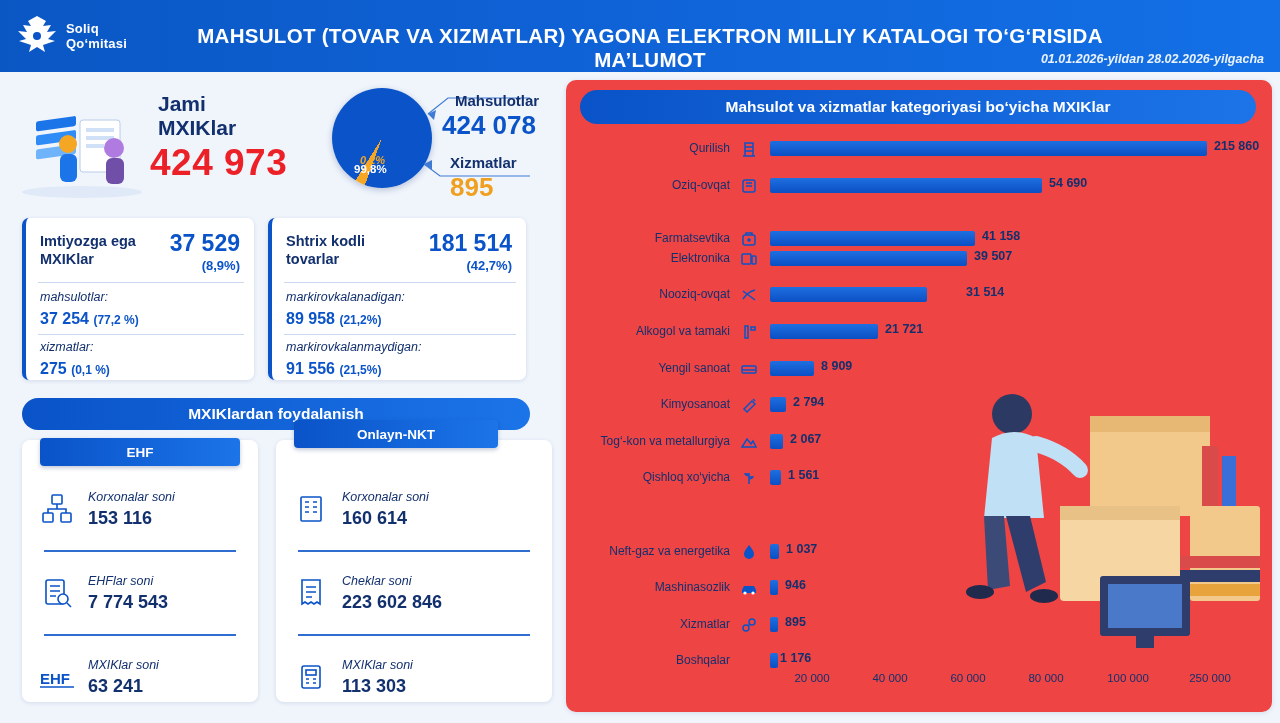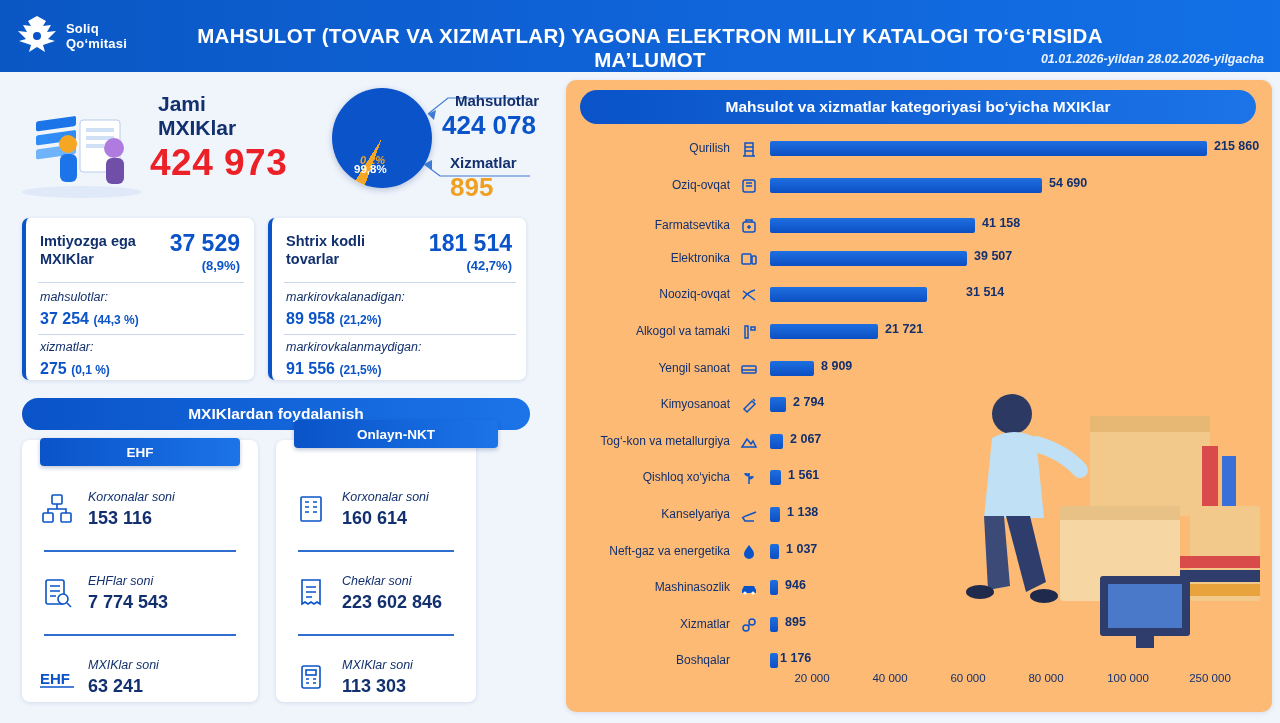--- a/index.html
+++ b/index.html
@@ -76,40 +76,40 @@
 
   
   .band {
     position:absolute; border-radius:18px; color:#fff; font-weight:bold;
     display:flex; align-items:center; justify-content:center;
     background:linear-gradient(90deg,#0a53c8,#1b74e8);
   }
   #band-usage { left:22px; top:398px; width:508px; height:32px; font-size:15.5px; }
   .usage-box { position:absolute; background:#fff; border-radius:8px; box-shadow:0 1px 4px rgba(20,48,107,.13); }
   #usage-left  { left:22px; top:440px; width:236px; height:262px; }
-  #usage-right { left:276px; top:440px; width:200px; height:262px; }
+  #usage-right { left:276px; top:440px; width:276px; height:262px; }
   .usage-tab {
     position:absolute; top:-2px; height:28px; border-radius:4px; color:#fff;
     font-size:13.5px; font-weight:bold; display:flex; align-items:center; justify-content:center;
     background:linear-gradient(90deg,#0a53c8,#1b74e8);
     box-shadow:0 2px 4px rgba(10,40,100,.25);
   }
   .uitem { position:absolute; left:0; width:100%; height:76px; }
   .uicon {
     position:absolute; left:14px; top:14px; width:42px; height:42px;
     display:flex; align-items:center; justify-content:center; color:#0a53c8;
   }
   .ulabel { position:absolute; left:66px; top:16px; font-size:12.5px; font-style:italic; color:#12306e; }
   .uvalue { position:absolute; left:66px; top:34px; font-size:18px; font-weight:bold; color:#12306e; }
   .uline { position:absolute; left:22px; width:calc(100% - 44px); height:1.5px; background:#0a53c8; opacity:.85; }
 
   
   .chart-panel {
     position:absolute; left:566px; top:80px; width:706px; height:632px;
-    background:#fdba74; border-radius:10px; box-shadow:0 1px 5px rgba(20,48,107,.12);
+    background:#ef4444; border-radius:10px; box-shadow:0 1px 5px rgba(20,48,107,.12);
     overflow:hidden;
   }
   #band-chart {
     position:absolute; left:14px; top:10px; width:676px; height:34px; font-size:15.5px; border-radius:18px;
   }
   .chart-area { position:absolute; left:0; top:54px; width:706px; height:578px; }
   .row { position:absolute; left:0; width:706px; height:36.6px; }
   .cat-label {
     position:absolute; left:0; top:7px; width:164px; text-align:right;
     font-size:12px; color:#12306e; font-weight:normal;
@@ -194,21 +194,21 @@
     <div class="c-title">
       <div>Imtiyozga ega</div>
       <div>MXIKlar</div>
     </div>
     <div class="c-val">37 529</div>
     <div class="c-pct">(8,9%)</div>
     <div class="c-sep" style="top:64px; width:206px;"></div>
     <div class="c-sub" style="left:14px; top:72px;">mahsulotlar:</div>
     <div class="c-num" style="left:14px; top:92px;">
       <span style="font-size:16px">37 254</span>
-      <span>(44,3 %)</span>
+      <span>(77,2 %)</span>
     </div>
     <div class="c-sep" style="top:116px; width:206px;"></div>
     <div class="c-sub" style="left:14px; top:122px;">xizmatlar:</div>
     <div class="c-num" style="left:14px; top:142px;">
       <span style="font-size:16px">275</span>
       <span>(0,1 %)</span>
     </div>
   </div>
 
   <div class="card" id="card-barcode">
@@ -354,21 +354,21 @@
         <div class="cat-label">Oziq-ovqat</div>
         <div class="cat-icon">
             <svg width="20" height="20" viewBox="0 0 20 20" stroke="#0a53c8" stroke-width="1.5" fill="none">
               <rect x="4" y="4" width="12" height="12" rx="2"></rect>
               <path d="M7 7h6M7 10h6"></path>
             </svg>
           </div>
         <div class="bar" style="width:272px;"></div>
         <div class="bar-val" style="left:483px;">54 690</div>
       </div>
-      <div class="row" style="top:77px;padding-left:32px;">
+      <div class="row" style="top:90px;padding-left:32px;">
         <div class="cat-label">Farmatsevtika</div>
         <div class="cat-icon">
             <svg width="20" height="20" viewBox="0 0 20 20" stroke="#0a53c8" stroke-width="1.5" fill="none">
               <rect x="4" y="6" width="12" height="10" rx="2"></rect>
               <path d="M10 9v4M8 11h4M7 6V4h6v2"></path>
             </svg>
           </div>
         <div class="bar" style="width:205px;"></div>
         <div class="bar-val" style="left:416px;">41 158</div>
       </div>
@@ -437,31 +437,20 @@
       </div>
       <div class="row" style="top:329.4px;">
         <div class="cat-label">Qishloq xo‘yicha</div>
         <div class="cat-icon">
             <svg width="20" height="20" viewBox="0 0 20 20" stroke="#0a53c8" stroke-width="1.5" fill="none">
               <path d="M10 16V5M10 8c-3 0-4-2-4-2s2-1 4 1zM10 11c3 0 4-2 4-2s-2-1-4 1z"></path>
             </svg>
           </div>
         <div class="bar" style="width:11px;"></div>
         <div class="bar-val" style="left:222px;">1 561</div>
-      </div>
-      <div class="row" style="top:366px;">
-        <div class="cat-label">Kanselyariya</div>
-        <div class="cat-icon">
-            <svg width="20" height="20" viewBox="0 0 20 20" stroke="#0a53c8" stroke-width="1.5" fill="none">
-              <path d="M3 13c4-3 8-3 14-6"></path>
-              <path d="M4 13l2 3h9"></path>
-            </svg>
-          </div>
-        <div class="bar" style="width:10px;"></div>
-        <div class="bar-val" style="left:221px;">1 138</div>
       </div>
       <div class="row" style="top:402.6px;">
         <div class="cat-label">Neft-gaz va energetika</div>
         <div class="cat-icon">
             <svg width="20" height="20" viewBox="0 0 20 20" fill="#0a53c8">
               <path d="M10 3c3 4 5 6 5 9a5 5 0 11-10 0c0-3 2-5 5-9z"></path>
             </svg>
           </div>
         <div class="bar" style="width:9px;"></div>
         <div class="bar-val" style="left:220px;">1 037</div>

